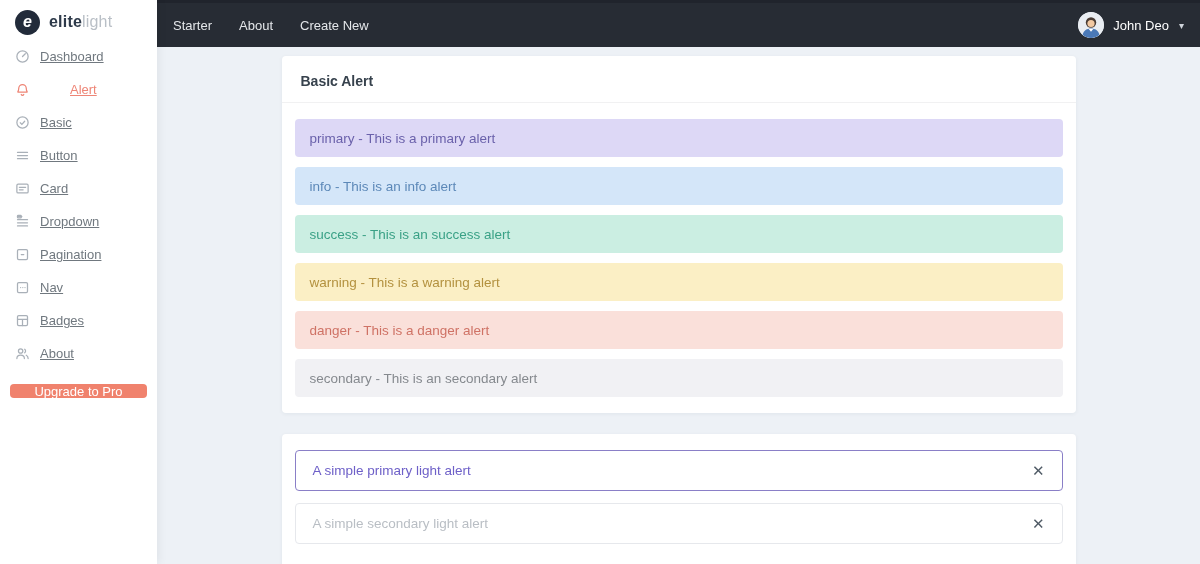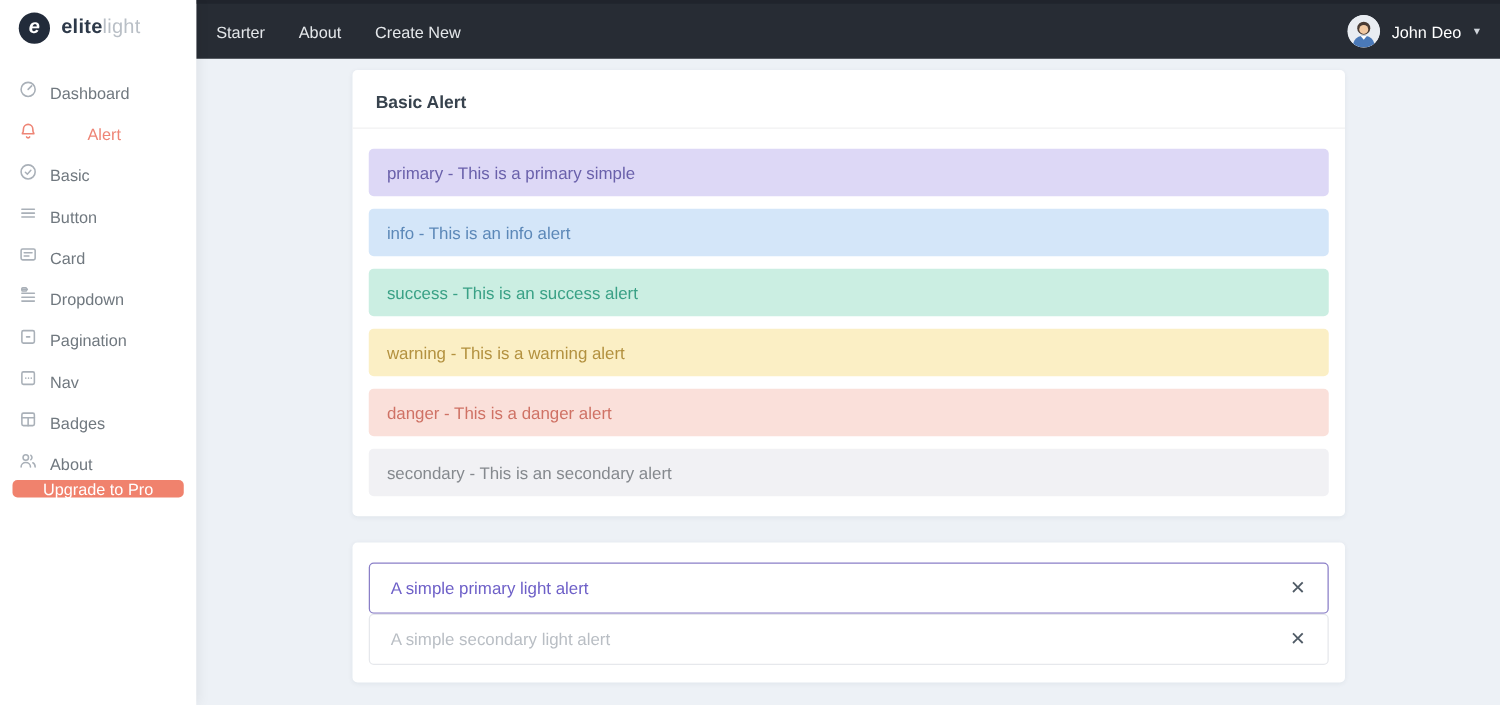--- a/index.html
+++ b/index.html
@@ -28,23 +28,23 @@
     width:25px; height:25px; border-radius:50%; background:#222b3a; color:#fff;
     display:flex; align-items:center; justify-content:center;
     font-weight:bold; font-style:italic; font-size:16px; line-height:1;
   }
   .logo-text { font-size:16px; letter-spacing:.2px; }
   .logo-text b { color:#2e3a4a; font-weight:700; }
   .logo-text span { color:#b9bfc6; font-weight:400; }
 
   .nav-list { padding-top:5px; }
   .nav-item {
-    display:flex; align-items:flex-end; gap:10px;
+    display:flex; align-items:flex-start; gap:10px;
     padding:0 15px; height:33px; cursor:pointer;
-    color:#70787f; font-size:13px;
+    color:#70787f; font-size:13px;text-decoration:underline;
   }
   .nav-item svg { stroke:#a9b0b8; }
   .nav-item.active { color:#ee8576;gap:40px; }
   .nav-item.active svg { stroke:#ee8576; }
 
   .upgrade-btn {
     position:absolute; left:10px; right:10px; top:384px; height:14px;
     background:#f0826d; color:#fff; border:none; border-radius:4px;
     font-size:13px; font-family:inherit; cursor:pointer;
     display:flex; align-items:center; justify-content:center;
@@ -66,21 +66,21 @@
   }
   .alert:last-child { margin-bottom:2px; }
   .alert-primary   { background:#ddd8f6; color:#6a61ab; }
   .alert-info      { background:#d4e6f9; color:#5c88b8; }
   .alert-success   { background:#cbeee2; color:#3aa186; }
   .alert-warning   { background:#fbefc5; color:#b3913f; }
   .alert-danger    { background:#fae0da; color:#cf7265; }
   .alert-secondary { background:#f1f1f4; color:#85898e; }
 
   .alert-outline {
-    background:#fff; height:41px; border-radius:4px; margin-bottom:0;
+    background:#fff; height:41px; border-radius:4px; margin-bottom:12px;
     display:flex; align-items:center; padding:0 17px; font-size:13.5px;
     border:1px solid;
   }
   .alert-outline.outline-primary   { border-color:#8a7fc7; color:#6e60c8; }
   .alert-outline.outline-secondary { border-color:#e6e8ec; color:#b9bec4; }
   .alert-close {
     margin-left:auto; background:none; border:none; cursor:pointer;
     color:#505b66; font-size:15px; line-height:1; padding:0; font-family:inherit;
   }
 </style>
@@ -209,21 +209,21 @@
   </div>
 </header>
 
 <main class="content">
 
   <section class="card">
     <div class="card-header">
       <h2 class="card-title">Basic Alert</h2>
     </div>
     <div class="card-body">
-      <div class="alert alert-primary">primary - This is a primary simple</div>
+      <div class="alert alert-primary">primary - This is a primary alert</div>
       <div class="alert alert-info">info - This is an info alert</div>
       <div class="alert alert-success">success - This is an success alert</div>
       <div class="alert alert-warning">warning - This is a warning alert</div>
       <div class="alert alert-danger">danger - This is a danger alert</div>
       <div class="alert alert-secondary">secondary - This is an secondary alert</div>
     </div>
   </section>
 
   <section class="card">
     <div class="card-body">

